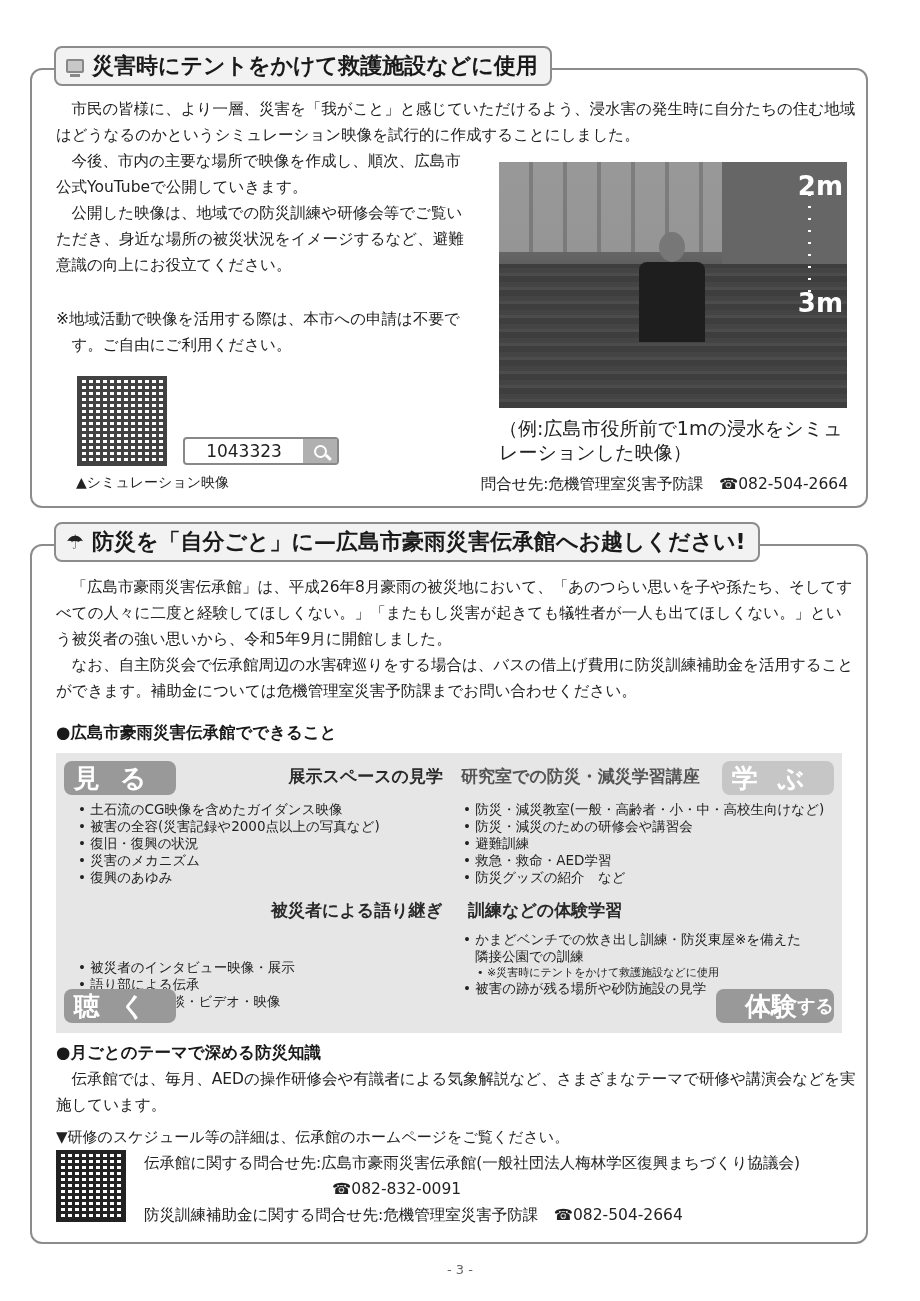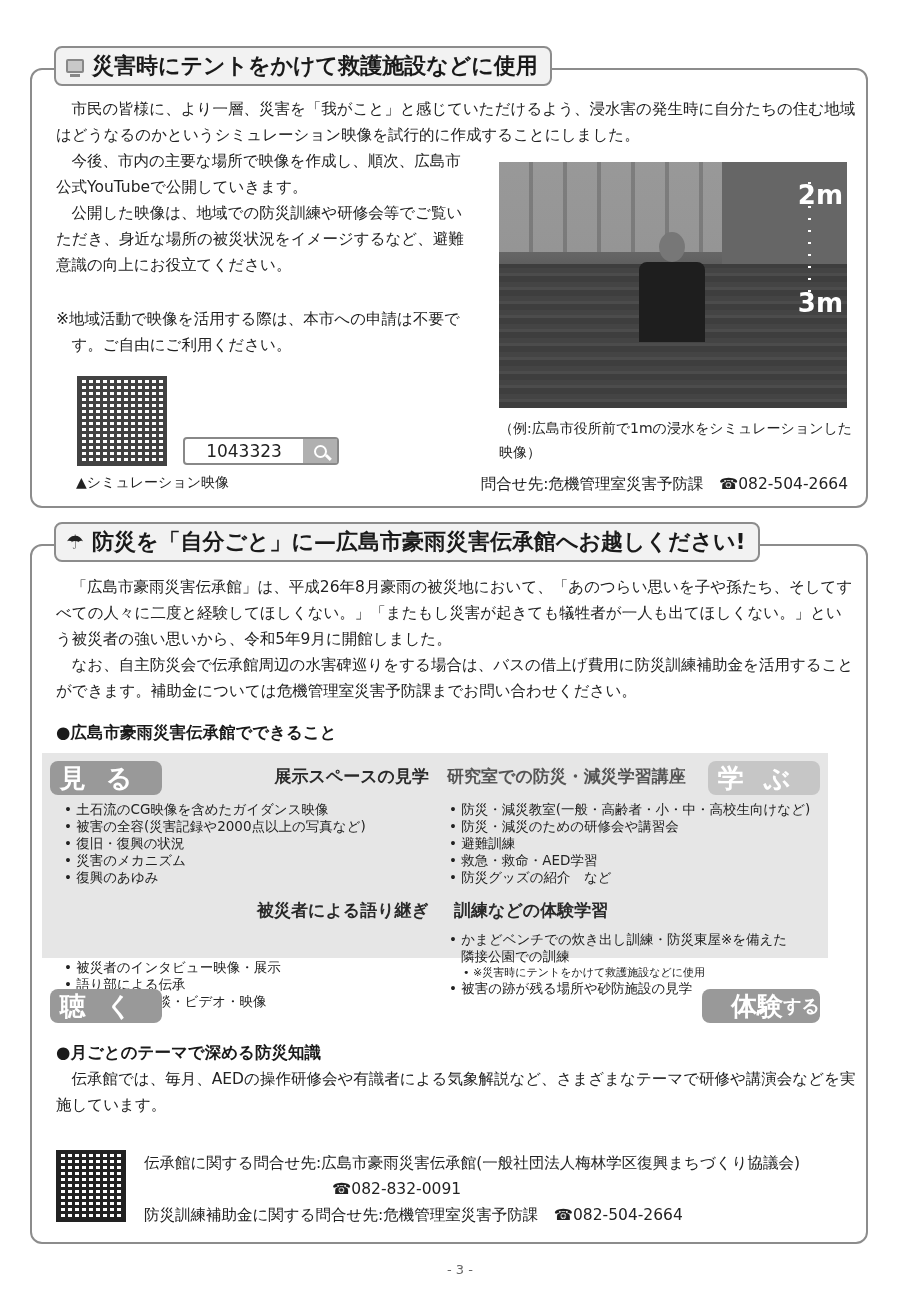--- a/index.html
+++ b/index.html
@@ -30,45 +30,45 @@
   .sim-photo .building { position: absolute; left: 0; top: 0; width: 225px; height: 90px;
                background: repeating-linear-gradient(90deg, #9a9a9a 0 30px, #7c7c7c 30px 34px); opacity: .9; }
   .sim-photo .tree { position: absolute; right: 0; top: 0; width: 125px; height: 120px; background: #666; }
   .sim-photo .water { position: absolute; left: 0; right: 0; top: 102px; bottom: 0;
                background: repeating-linear-gradient(0deg, #3e3e3e 0 6px, #4c4c4c 6px 9px, #444 9px 14px); }
   .sim-photo .person { position: absolute; left: 140px; top: 70px; width: 66px; height: 176px; }
   .sim-photo .person .head { position: absolute; left: 20px; top: 0; width: 26px; height: 30px; border-radius: 50%; background: #777; }
   .sim-photo .person .body { position: absolute; left: 0; top: 30px; width: 66px; height: 80px; background: #1e1e1e; border-radius: 8px 8px 0 0; }
   .sim-photo .scale { position: absolute; right: 36px; top: 20px; width: 3px; height: 130px;
                background: repeating-linear-gradient(180deg, #fff 0 2px, transparent 2px 12px); }
-  .sim-photo .label-2m { position: absolute; right: 4px; top: 18px; color: #fff; font-weight: bold; font-size: 26px; text-align: right; }
+  .sim-photo .label-2m { position: absolute; right: 4px; top: 9px; color: #fff; font-weight: bold; font-size: 26px; text-align: right; }
   .sim-photo .label-1m { position: absolute; right: 4px; top: 126px; color: #fff; font-weight: bold; font-size: 26px; }
 
-  .caption { position: absolute; left: 467px; top: 346px; width: 360px; font-size: 14px; line-height: 24px; }
+  .caption { position: absolute; left: 467px; top: 346px; width: 360px; font-size: 19px; line-height: 24px; }
 
   .qr { position: absolute; background:
         repeating-linear-gradient(0deg, #222 0 3px, transparent 3px 6px),
         repeating-linear-gradient(90deg, #222 0 3px, #fff 3px 7px);
         border: 2px solid #222; }
   .qr1 { left: 45px; top: 306px; width: 90px; height: 90px; opacity: .85; }
   .qr1::before, .qr2::before { content: ""; }
 
   .search-box { position: absolute; left: 151px; top: 367px; width: 156px; height: 28px; border: 2px solid #888; border-radius: 4px;
                 display: flex; align-items: stretch; background: #fff; }
   .search-box .value { flex: 1; text-align: center; font-size: 17px; line-height: 24px; color: #222; }
   .search-box .btn { width: 34px; background: #b0b0b0; display: flex; align-items: center; justify-content: center; }
   .magnifier { width: 13px; height: 13px; border: 2.5px solid #fff; border-radius: 50%; position: relative; }
   .magnifier::after { content: ""; position: absolute; width: 7px; height: 2.5px; background: #fff; right: -7px; bottom: -3px; transform: rotate(45deg); }
 
   .qr-label { position: absolute; left: 44px; top: 404px; font-size: 14px; }
   .contact1 { position: absolute; right: 18px; top: 404px; font-size: 15.5px; }
 
   .subhead { position: absolute; font-weight: bold; font-size: 16.5px; color: #1a1a1a; }
 
-  .grid { position: absolute; left: 10px; top: 207px; width: 786px; height: 205px; background: #e6e6e6; }
+  .grid { position: absolute; left: 24px; top: 207px; width: 786px; height: 280px; background: #e6e6e6; }
   .cell { position: absolute; }
   .cell ul { list-style: none; font-size: 13.5px; line-height: 17px; color: #222; }
   .cell ul li::before { content: "• "; }
   .cell .ctitle { font-size: 17px; font-weight: bold; color: #2a2a2a; }
   .cell .ctitle.light { color: #555; font-weight: bold; }
   .badge { position: absolute; background: #999; color: #fff; border-radius: 8px; font-size: 26px; font-weight: bold;
            display: flex; align-items: center; justify-content: center; letter-spacing: 20px; }
   .badge.light { background: #c6c6c6; }
   .badge small { font-size: 18px; letter-spacing: 0; }
   .note-small { font-size: 11px; line-height: 15px; padding-left: 14px; }
@@ -199,20 +199,21 @@
       </div>
     </div>
   </div>
 
   <div class="subhead" style="left:24px; top:496px;">●月ごとのテーマで深める防災知識</div>
 
   <div class="para indent" style="left:24px; top:520px; width:800px;">
     <span>伝承館では、毎月、AEDの操作研修会や有識者による気象解説など、さまざまなテーマで研修や講演会などを実施しています。</span>
   </div>
 
+  <div class="para" style="left:24px; top:578px; font-size:15px;">▼研修のスケジュール等の詳細は、伝承館のホームページをご覧ください。</div>
 
   <div class="qr qr2"></div>
 
   <div class="contact2" style="top:604px;">伝承館に関する問合せ先:広島市豪雨災害伝承館(一般社団法人梅林学区復興まちづくり協議会)</div>
   <div class="contact2" style="top:630px; left:300px;">☎082-832-0091</div>
   <div class="contact2" style="top:656px;">防災訓練補助金に関する問合せ先:危機管理室災害予防課　☎082-504-2664</div>
 </div>
 
 <div class="page-num">- 3 -</div>
 

